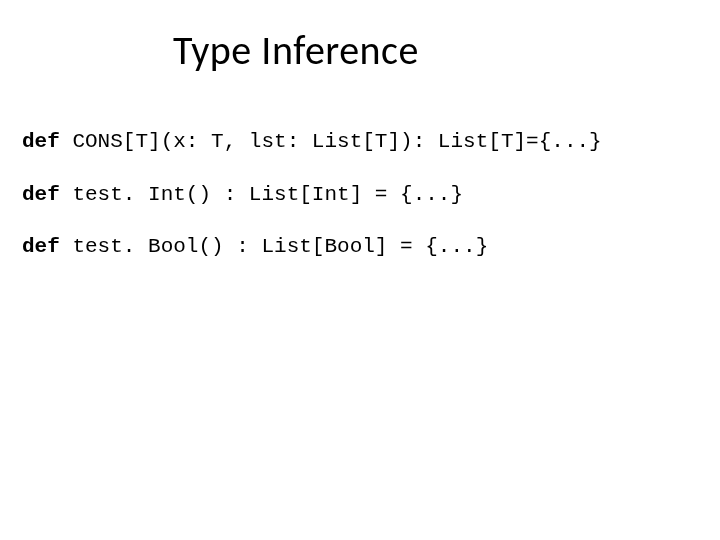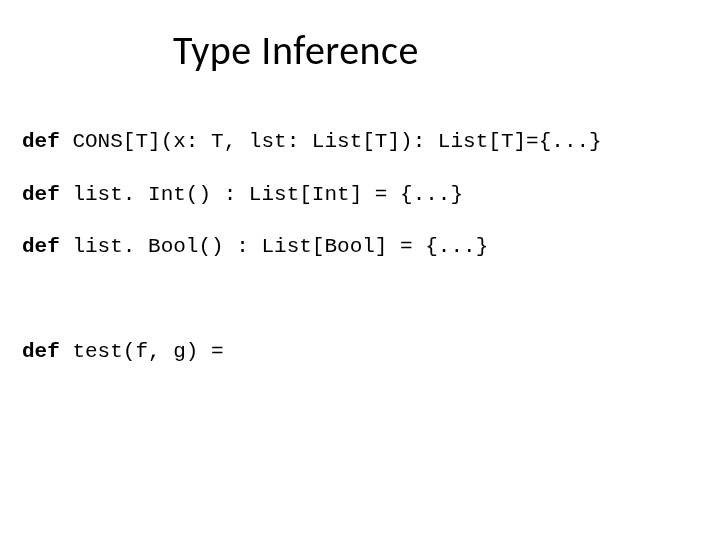--- a/index.html
+++ b/index.html
@@ -43,18 +43,17 @@
   }
 </style>
 </head>
 <body>
 
 <div class="slide">
   <div class="title">Type Inference</div>
 
   <div class="code-block">
 <div><span class="kw">def</span><span> CONS[T](x: T, lst: List[T]): List[T]={...}</span></div>
-<div><span class="kw">def</span><span> list. Int() : List[Int] = {...}</span></div>
-<div><span class="kw">def</span><span> list. Bool() : List[Bool] = {...}</span></div>
+<div><span class="kw">def</span><span> test. Int() : List[Int] = {...}</span></div>
+<div><span class="kw">def</span><span> test. Bool() : List[Bool] = {...}</span></div>
 <div>&nbsp;</div>
-<div><span class="kw">def</span><span> test(f, g) =</span></div>
   </div>
 </div>
 
 </body></html>

